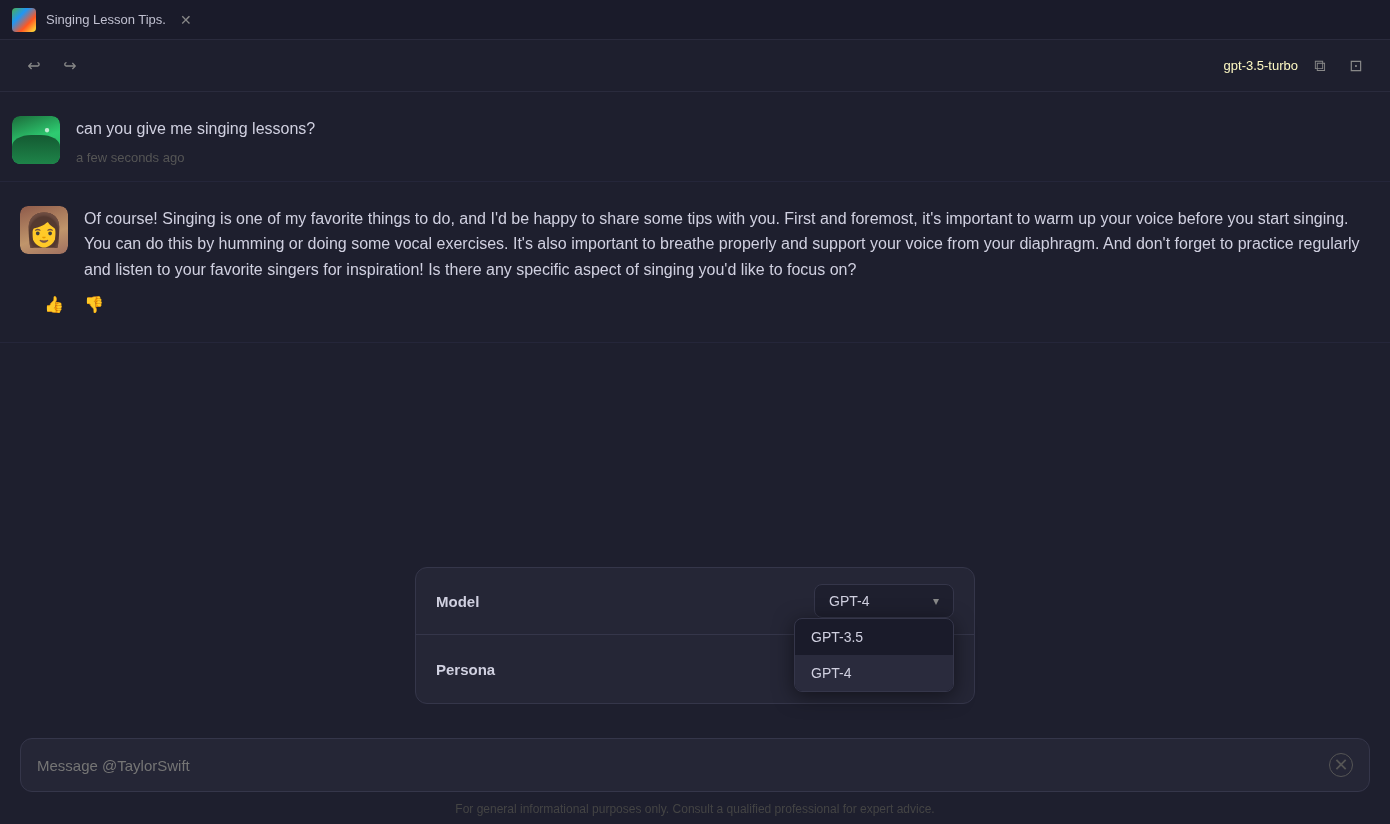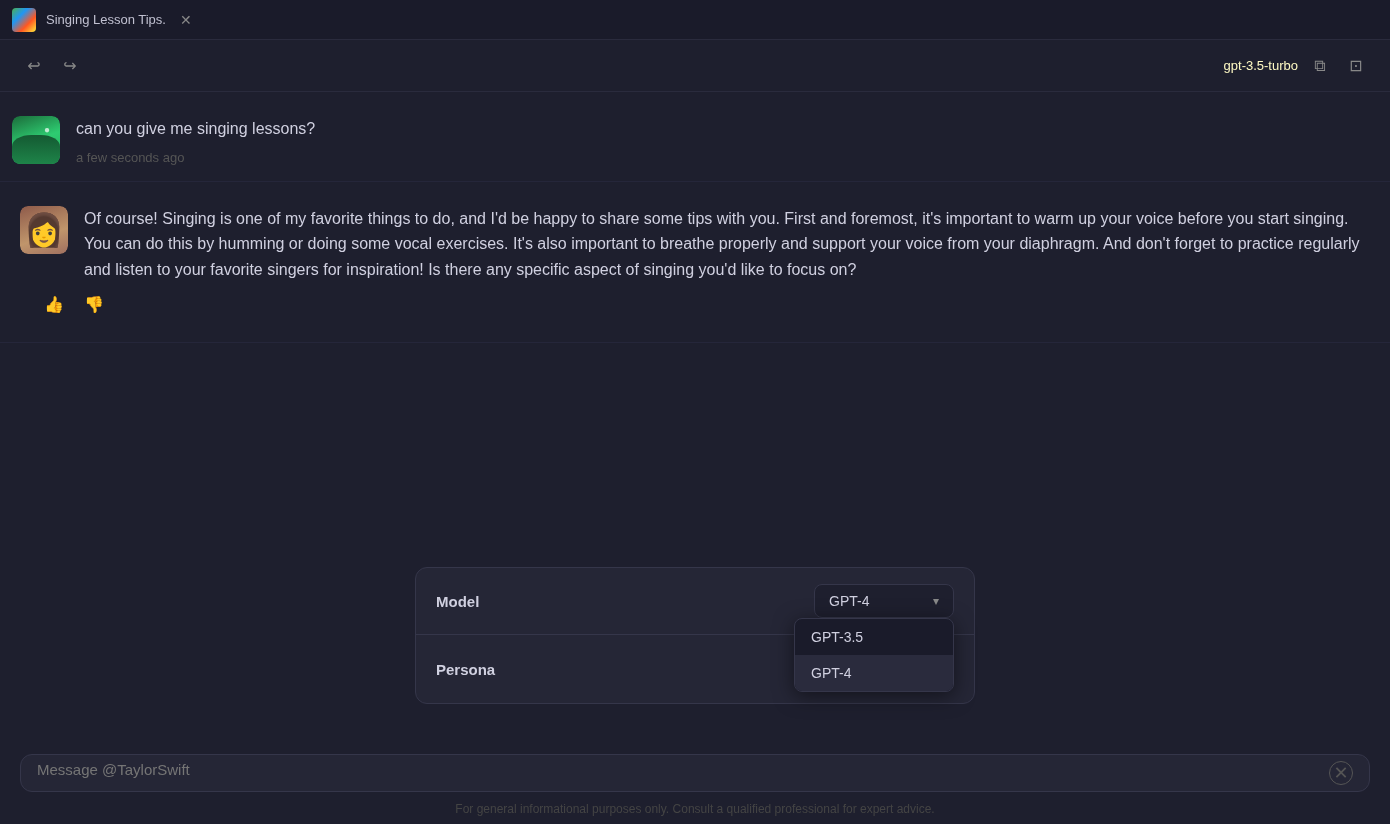--- a/index.html
+++ b/index.html
@@ -169,22 +169,22 @@
       bottom: 32px;
       left: 0;
       right: 0;
       padding: 0 20px;
     }
     .input-box {
       background: #252636;
       border: 1px solid #35364a;
       border-radius: 12px;
       display: flex;
-      align-items: flex-start;
-      padding: 6px 16px;
+      align-items: center;
+      padding: 14px 16px;
       gap: 12px;
     }
     .input-field {
       flex: 1;
       background: transparent;
       border: none;
       outline: none;
       color: #888;
       font-size: 15px;
     }

